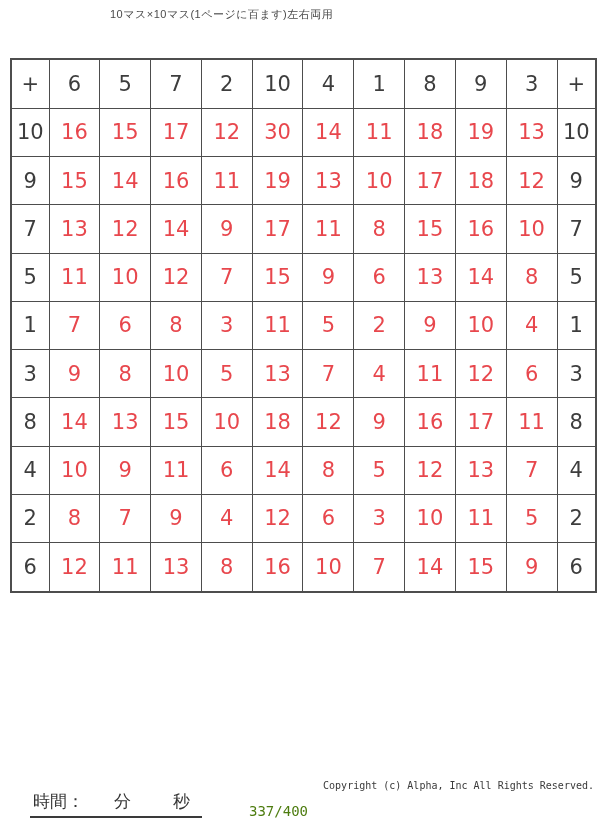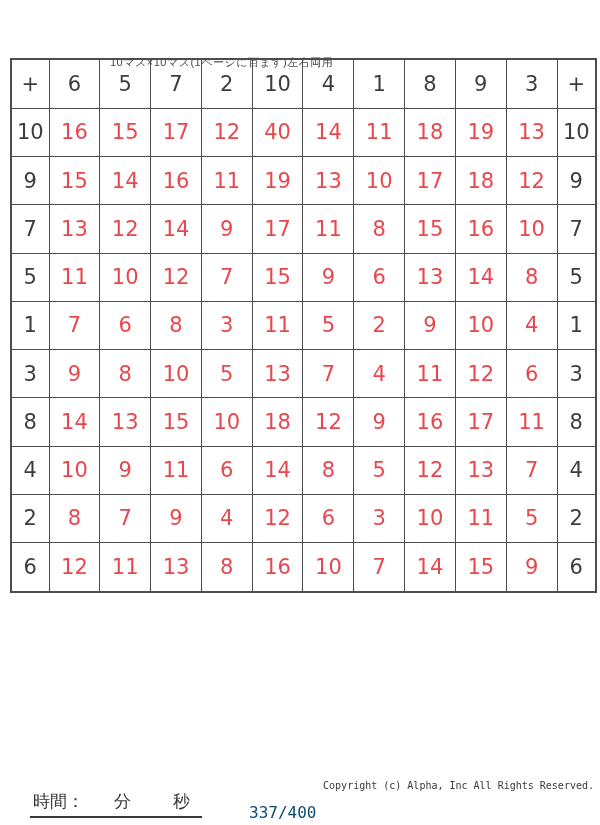--- a/index.html
+++ b/index.html
@@ -5,21 +5,20 @@
   * { margin: 0; padding: 0; box-sizing: border-box; }
   html, body { width: 600px; height: 825px; background: #ffffff; overflow: hidden; }
   body { position: relative; font-family: "Liberation Sans", sans-serif; }
 
   .page-title {
     position: absolute;
     left: 110px; top: 7px;
     font-size: 11px;
     letter-spacing: 0.5px;
     color: #4a4a4a;
-    margin-top: 48px;
   }
 
   table.grid {
     position: absolute;
     left: 10px; top: 58px;
     width: 587px; height: 535px;
     border-collapse: collapse;
     table-layout: fixed;
     border: 2px solid #4d4d4d;
   }
@@ -44,22 +43,22 @@
     font-size: 17px;
     text-align: right;
   }
   .time-line .t-label   { position: absolute; left: 3px;   bottom: 3px; }
   .time-line .t-minutes { position: absolute; left: 84px;  bottom: 3px; }
   .time-line .t-seconds { position: absolute; left: 143px; bottom: 3px; }
 
   .counter {
     position: absolute;
     left: 249px; top: 803px;
-    font-size: 16px;
-    color: #0c4a6e;
+    font-size: 14px;
+    color: #4d7c0f;
     font-family: "DejaVu Sans Mono", monospace;
   }
 
   .copyright {
     position: absolute;
     right: 6px; top: 779px;
     text-align: left;
     font-size: 10px;
     line-height: 13.5px;
     color: #3a3a3a;
@@ -101,21 +100,21 @@
         <td class="h">9</td>
         <td class="h">3</td>
         <td class="h">+</td>
       </tr>
       <tr>
         <td class="h">10</td>
         <td class="a">16</td>
         <td class="a">15</td>
         <td class="a">17</td>
         <td class="a">12</td>
-        <td class="a">40</td>
+        <td class="a">30</td>
         <td class="a">14</td>
         <td class="a">11</td>
         <td class="a">18</td>
         <td class="a">19</td>
         <td class="a">13</td>
         <td class="h">10</td>
       </tr>
       <tr>
         <td class="h">9</td>
         <td class="a">15</td>

